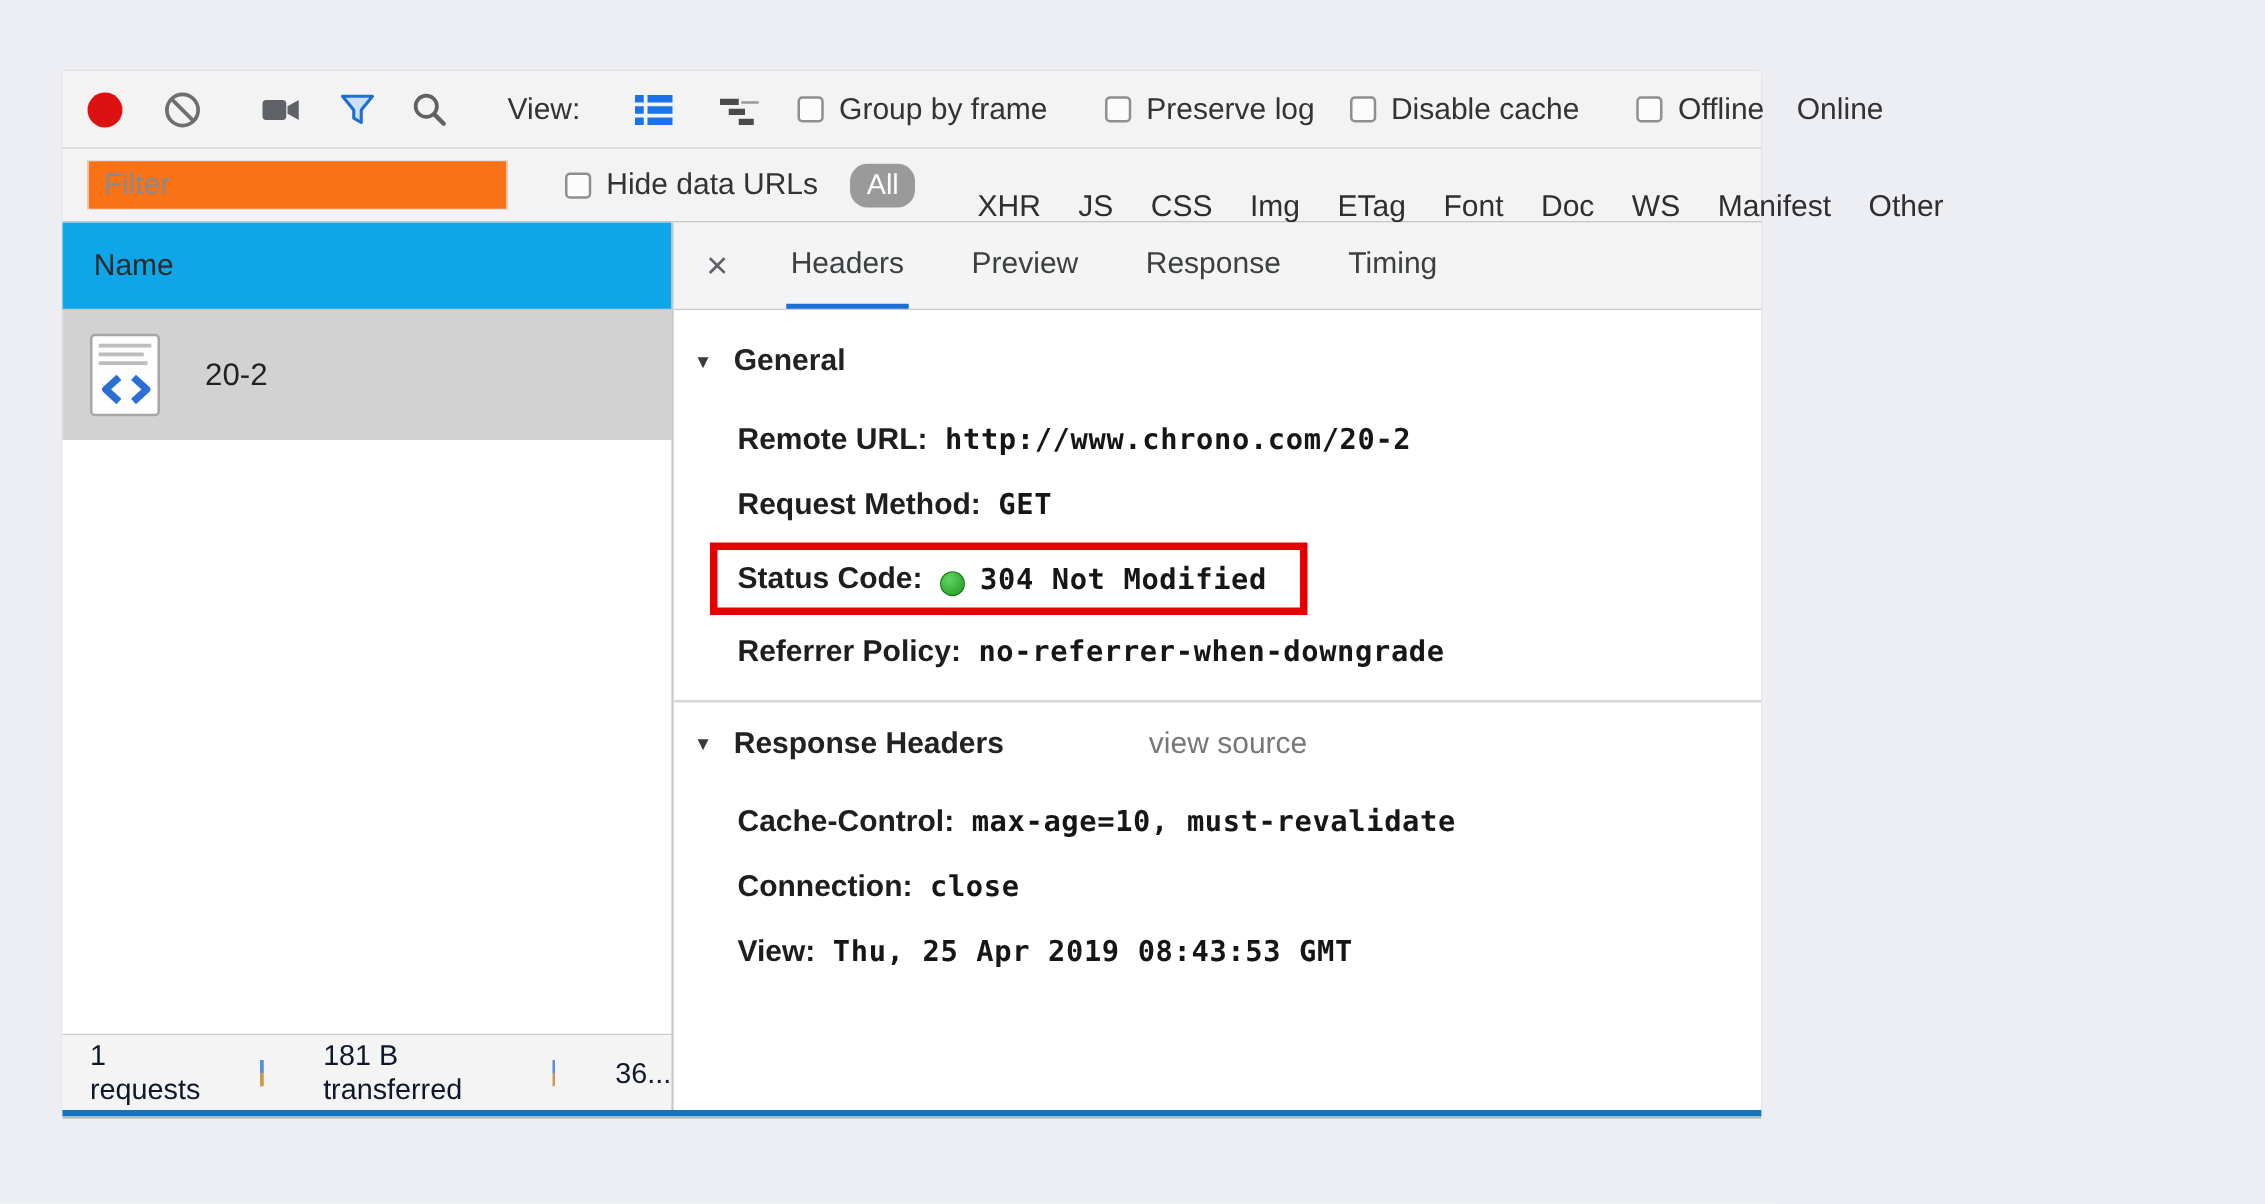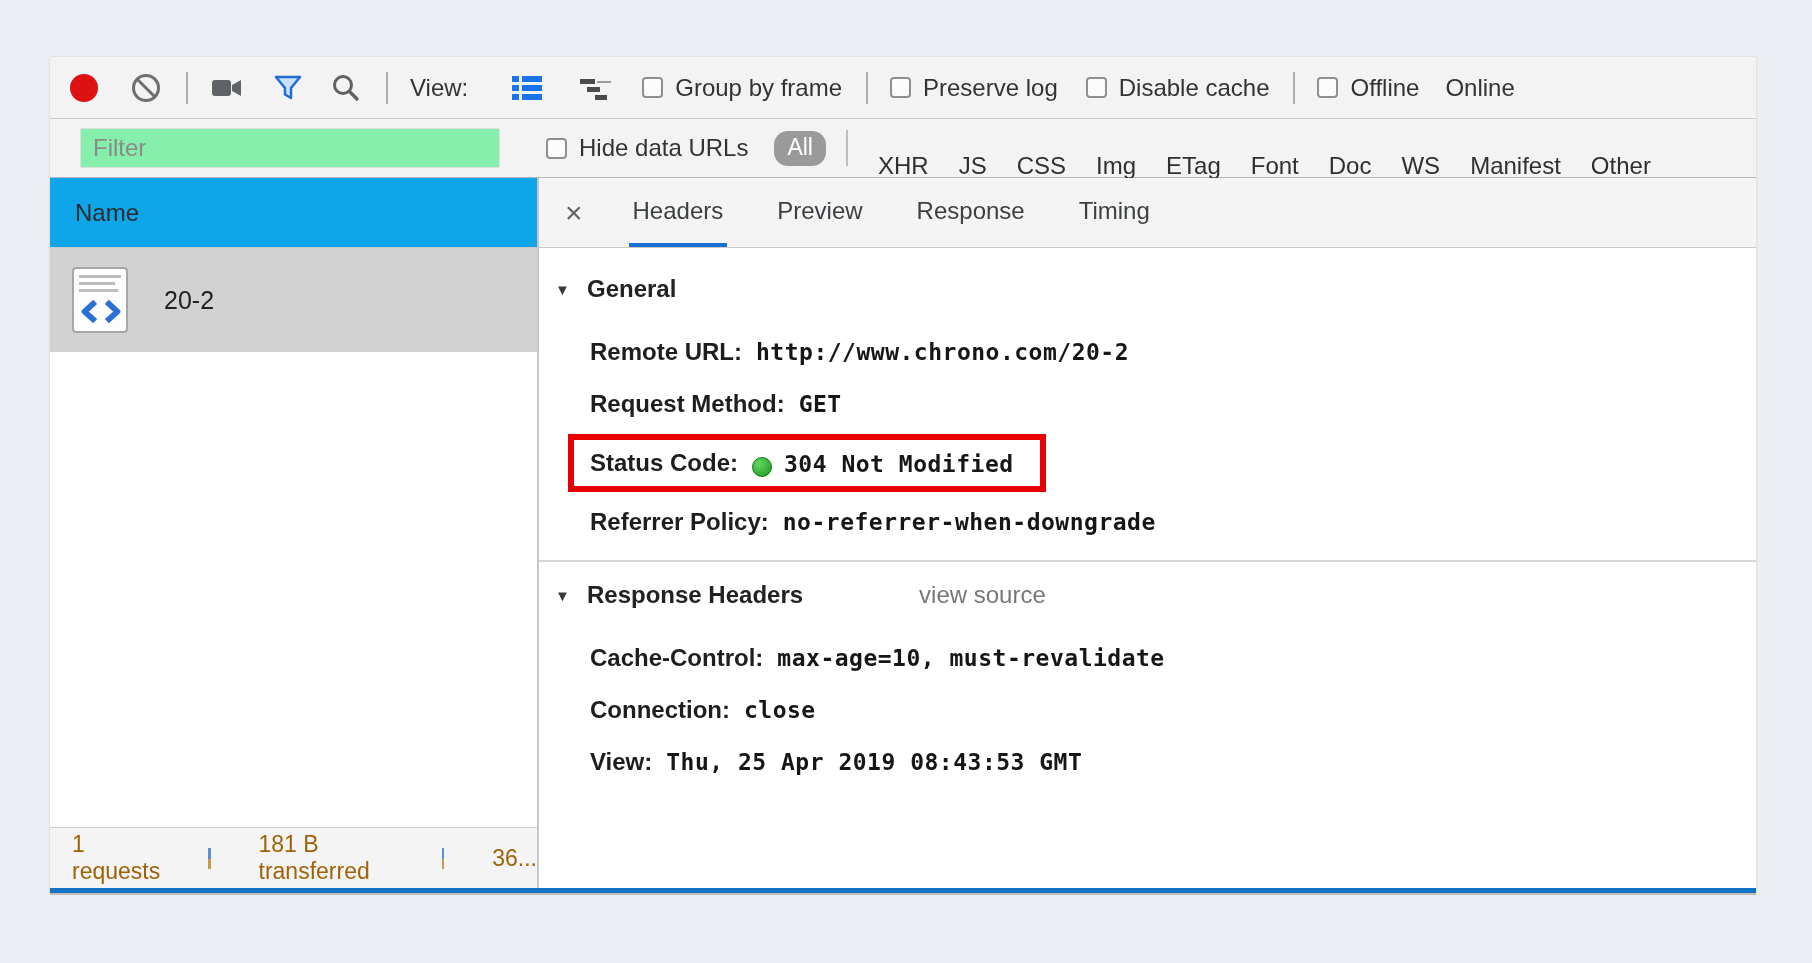--- a/index.html
+++ b/index.html
@@ -6,21 +6,21 @@
   html,body { width: 1812px; height: 963px; }
   body {
     background: #edeef3;
     font-family: "Liberation Sans", "DejaVu Sans", sans-serif;
     color: #2b2b2b;
     position: relative;
     overflow: hidden;
   }
   .devtools {
     position: absolute; left: 50px; top: 57px;
-    width: 1706px; height: 836px;
+    width: 1359px; height: 836px;
     background: #fff;
     display: flex; flex-direction: column;
     border-bottom: 5px solid #1273c4;
     box-shadow: 0 2px 0 #bdbdbd, 0 0 2px rgba(0,0,0,.18);
   }
 
   
   .toolbar {
     height: 62px; flex: 0 0 62px;
     background: #f3f3f3;
@@ -42,23 +42,23 @@
   .filterbar {
     height: 59px; flex: 0 0 59px;
     background: #f3f3f3;
     border-bottom: 1px solid #b9b9b9;
     display: flex; align-items: center;
     font-size: 24px; color: #333;
     white-space: nowrap;
   }
   .filter-input {
     width: 420px; height: 40px;
-    margin-left: 30px;
+    margin-left: 20px;
     border: 1px solid #e0e0e0;
-    background: #86efac;
+    background: #f97316;
     font-family: "Liberation Sans", sans-serif;
     font-size: 24px; color: #333;
     padding: 0 12px; outline: none;
   }
   .filter-input::placeholder { color: #8a8a8a; }
   .all-pill {
     background: #9a9a9a; color: #fff;
     border-radius: 14px; padding: 3px 13px 5px;
     font-size: 23px; cursor: pointer;
   }
@@ -99,21 +99,21 @@
   .doc-lines i:nth-child(2) { width: 85%; }
   .doc-lines i:nth-child(3) { width: 92%; }
   .req-name { margin-left: 36px; font-size: 25px; color: #222; }
   .left-fill { flex: 1; background: #fff; }
   .left-summary {
     height: 61px; flex: 0 0 61px;
     background: #f4f4f4;
     border-top: 1px solid #cccccc;
     display: flex; align-items: center;
     padding-left: 22px;
-    font-size: 23px; color: #a16207; gap: 34px;
+    font-size: 23px; color: #0f172a; gap: 34px;
   }
   .pipe {
     width: 3px; height: 21px; margin: 0 14px;
     background: linear-gradient(#5b8fd6 50%, #cc9a4d 50%);
   }
 
   .right { flex: 1; display: flex; flex-direction: column; min-height: 0; }
   .tabbar {
     height: 70px; flex: 0 0 70px;
     background: #f4f4f4;

